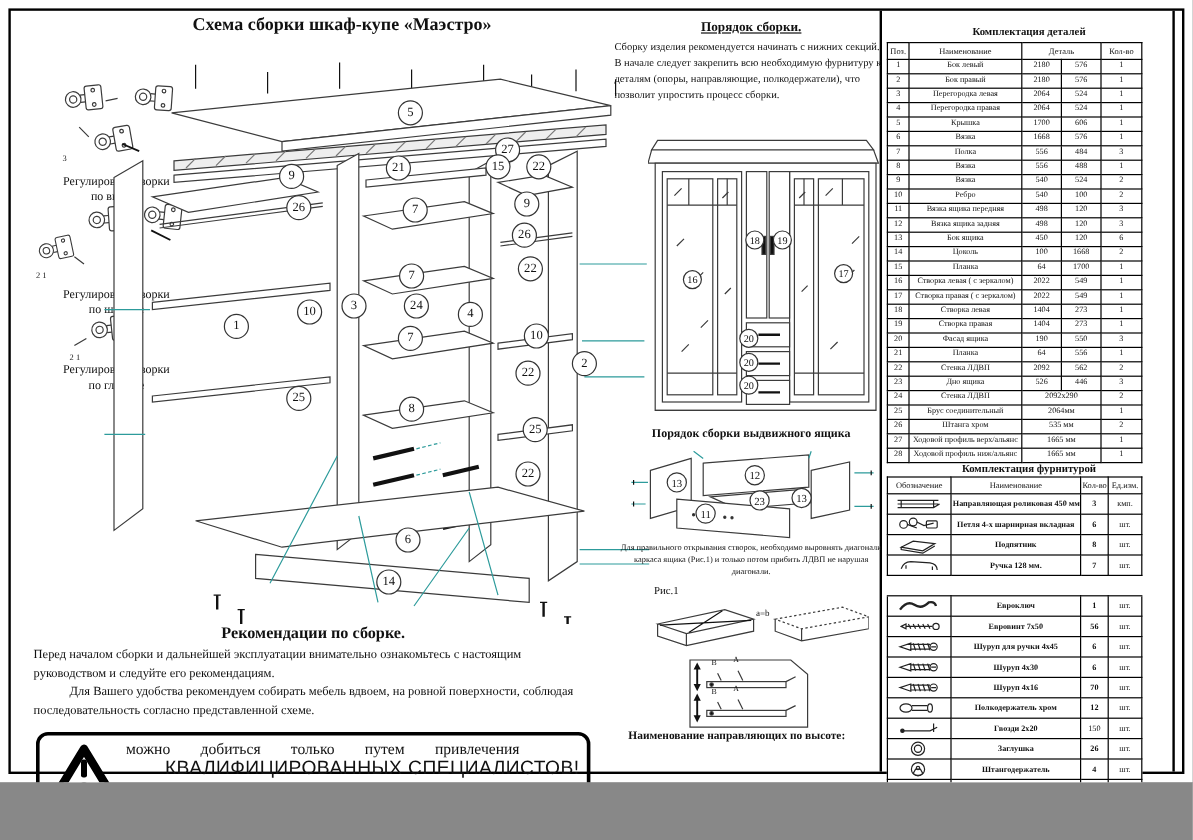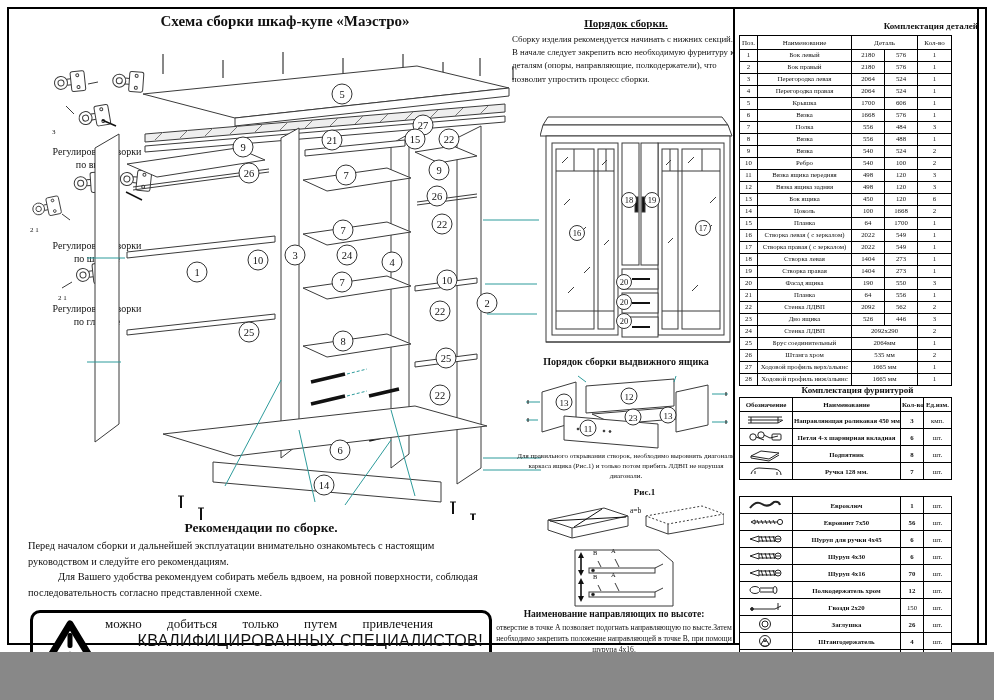--- a/index.html
+++ b/index.html
@@ -12,21 +12,21 @@
 
   
   .adj-cap{left:22px;width:150px;text-align:center;font-size:10px;line-height:1.25;}
   .fig-lab{font-size:7px;}
 
   
   .order-head{left:520px;top:17px;width:212px;text-align:center;font-weight:bold;font-size:11px;text-decoration:underline;}
   .order-body{left:512px;top:33px;width:228px;font-size:8.8px;line-height:1.5;}
   .drawer-head{left:514px;top:356px;width:224px;text-align:center;font-weight:bold;font-size:10px;}
   .drawer-note{left:512px;top:452px;width:228px;text-align:center;font-size:7px;line-height:1.4;}
-  .fig1-lab{left:557px;top:487px;width:175px;text-align:center;font-size:9px;font-weight:bold;}
+  .fig1-lab{left:545px;top:487px;width:175px;text-align:left;font-size:9px;}
   .aeqb{font-size:7.5px;}
   .rail-letter{position:absolute;font-size:6.5px;}
   .rail-head{left:490px;top:609px;width:248px;text-align:center;font-weight:bold;font-size:9.5px;}
   .rail-body{left:490px;top:622px;width:248px;text-align:center;font-size:7.6px;line-height:1.45;}
 
   
   .rec-head{left:24px;top:520px;width:474px;text-align:center;font-weight:bold;font-size:13.5px;}
   .rec-body{left:28px;top:538px;width:468px;font-size:10.4px;line-height:1.5;}
   .rec-body p{margin:0;}
   .rec-body p.indent{text-indent:30px;}
@@ -38,21 +38,21 @@
 
   
   .tbl-title{width:241px;text-align:center;font-weight:bold;font-size:9px;}
   table{border-collapse:collapse;table-layout:fixed;background:#fff;}
   th,td{border:1px solid #000;font-family:"Liberation Serif",serif;text-align:center;
         padding:0 1px;overflow:hidden;white-space:nowrap;}
   #parts-table{width:212px;}
   #parts-table th{font-size:7px;height:13px;font-weight:normal;}
   #parts-table td{font-size:6.8px;height:11px;line-height:1;}
   #hw-table{width:212px;}
-  #hw-table th{font-size:7px;height:13px;font-weight:bold;}
+  #hw-table th{font-size:7px;height:13px;font-weight:normal;}
   #hw-table td{font-size:6.8px;height:16px;}
   #hw-table td.hw-name{font-weight:bold;font-size:6.8px;}
   td.qty-big{font-weight:bold;font-size:11px;}
   td.qty-small{font-size:8px;}
   td.unit{font-size:6.5px;}
   td.spacer{border-left:none;border-right:none;height:14px;background:#fff;}
 
   
   .co{position:absolute;border:1px solid #333;border-radius:50%;background:#fff;
       display:flex;align-items:center;justify-content:center;transform:translate(-50%,-50%);
@@ -297,41 +297,40 @@
         <path stroke="#111" stroke-width="1.6" d="M18,8 v16 M18,34 v16"></path>
         <path fill="#111" stroke="none" d="M18,4 l-3,6 h6 z M18,28 l-3,-6 h6 z M18,30 l-3,6 h6 z M18,54 l-3,-6 h6 z"></path>
       </g>
     </svg>
     <span class="rail-letter" style="left:30px;top:1px;">B</span>
     <span class="rail-letter" style="left:48px;top:-1px;">A</span>
     <span class="rail-letter" style="left:30px;top:25px;">B</span>
     <span class="rail-letter" style="left:48px;top:23px;">A</span>
   </div>
   <div class="abs rail-head">Наименование направляющих по высоте:</div>
-  <div class="abs rail-body">отверстие в точке А позволяет подогнать направляющую по высте.Затем необходимо закрепить положение направляющей в точке В, при помощи шурупа 4x16.</div>
 
   <div class="abs rec-body">
     <p>Перед началом сборки и дальнейшей эксплуатации внимательно ознакомьтесь с настоящим руководством и следуйте его рекомендациям.</p>
     <p class="indent">Для Вашего удобства рекомендуем собирать мебель вдвоем, на ровной поверхности, соблюдая последовательность согласно представленной схеме.</p>
   </div>
   <div class="abs rec-head">Рекомендации по сборке.</div>
 
   <div class="abs warn">
     <svg class="abs" style="left:8px;top:4px;" width="58" height="52" viewBox="0 0 58 52">
       <path d="M29 7 L52 45 L6 45 Z" fill="#fff" stroke="#000" stroke-width="7" stroke-linejoin="round"></path>
       <rect x="26.5" y="16" width="5" height="15" rx="2" fill="#000"></rect>
       <circle cx="29" cy="38" r="3.2" fill="#000"></circle>
     </svg>
     <div class="warn-lines">
       <div class="warn-l2">можно добиться только путем привлечения</div>
       <div class="warn-l3">КВАЛИФИЦИРОВАННЫХ СПЕЦИАЛИСТОВ!</div>
     </div>
   </div>
 
-  <div class="abs tbl-title" style="left:737px;top:21px;text-align:right;">Комплектация деталей</div>
+  <div class="abs tbl-title" style="left:737px;top:21px;">Комплектация деталей</div>
   <table class="abs" id="parts-table" style="left:739px;top:35px;">
     <colgroup>
         <col style="width:18px">
         <col style="width:94px">
         <col style="width:33px">
         <col style="width:33px">
         <col style="width:34px">
       </colgroup>
     <thead>
       <tr>

